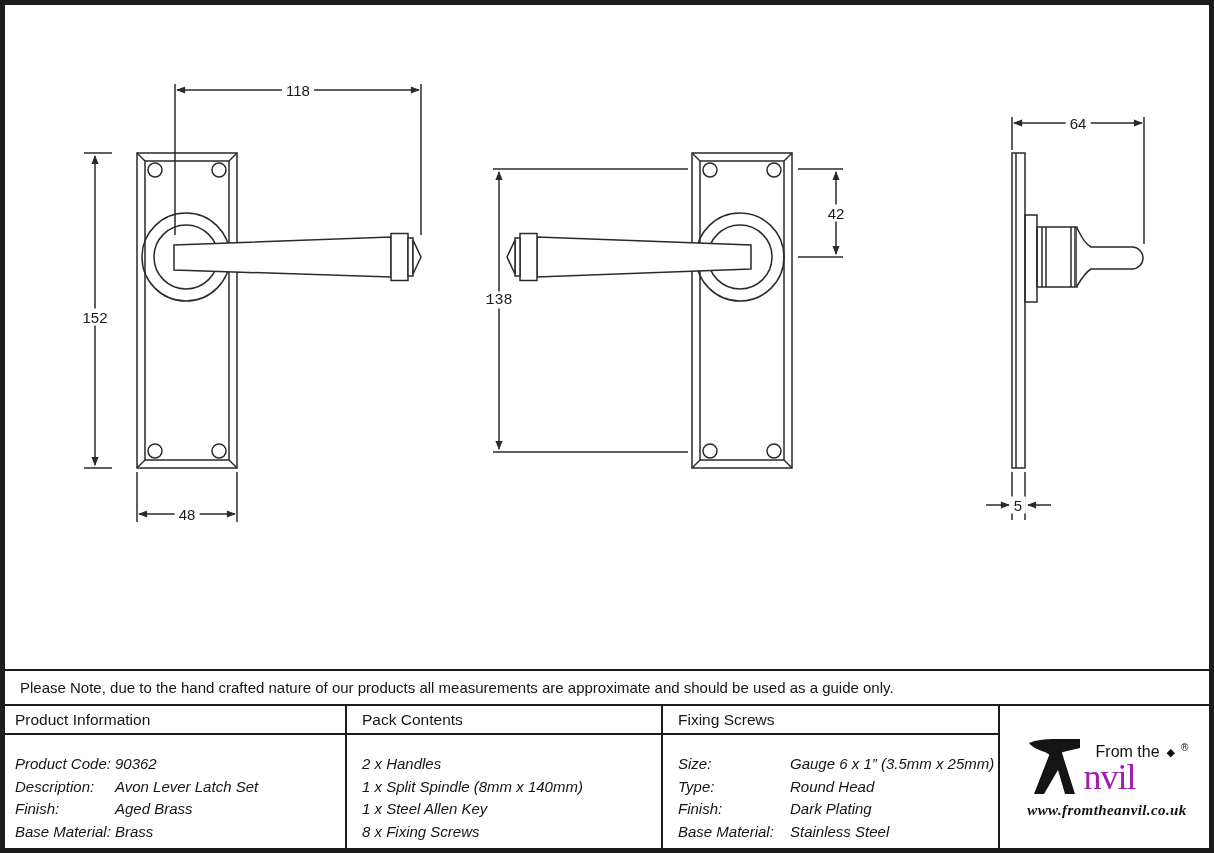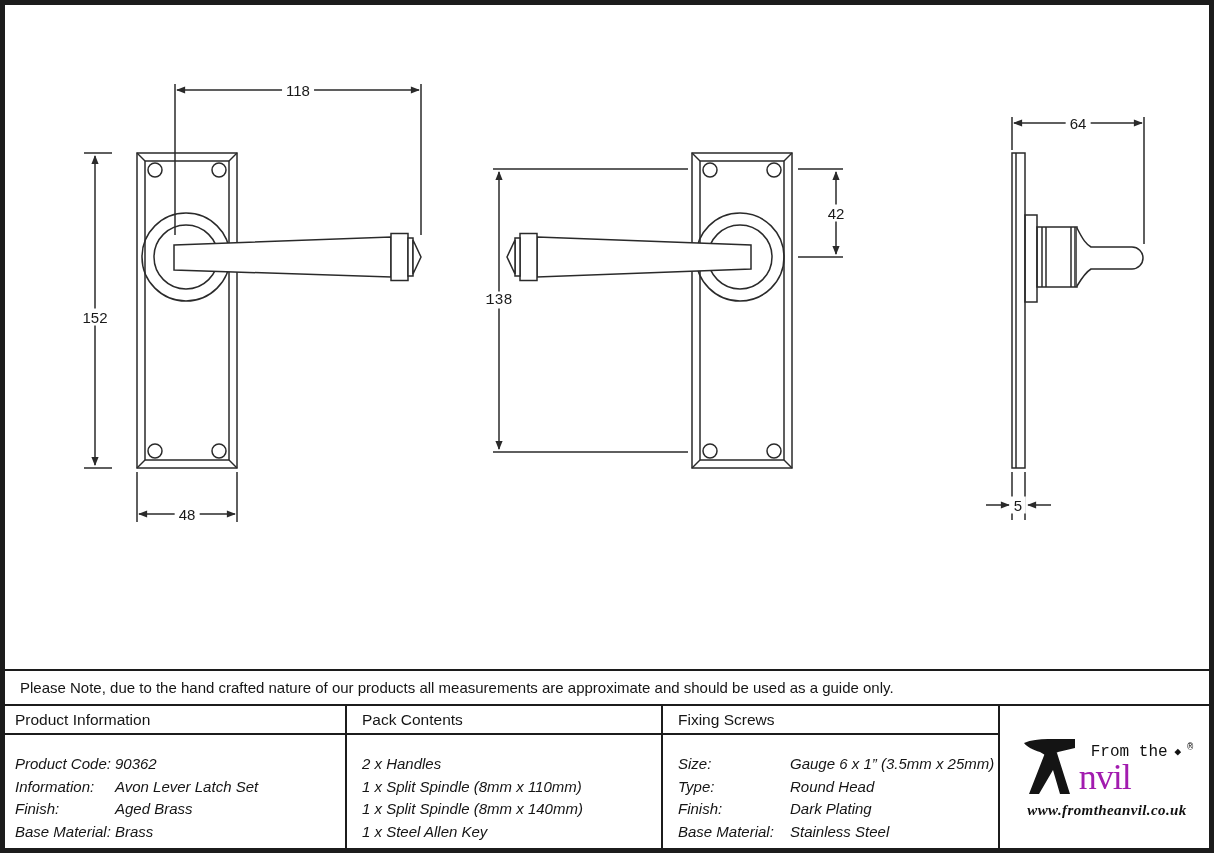--- a/index.html
+++ b/index.html
@@ -31,21 +31,21 @@
   }
   .col-body{padding:20px 0 0 15px;font-size:15px;font-style:italic;}
   .kv{display:flex;margin-bottom:5.5px;}
   .kv .k{width:100px;flex:none;}
   .col-fix .kv .k{width:112px;}
   .pack-item{margin-bottom:5.5px;}
   
   .logo{display:flex;flex-direction:column;align-items:center;margin-top:-4px;}
   .logo-main{display:flex;align-items:flex-end;}
   .logo-right{display:flex;flex-direction:column;margin-left:2px;}
-  .logo-topline{display:flex;align-items:center;font-family:Liberation Mono, monospace;font-size:16px;color:#111;line-height:14px;margin-left:12px;}
+  .logo-topline{display:flex;align-items:center;font-family:Liberation Sans, sans-serif;font-size:16px;color:#111;line-height:14px;margin-left:12px;}
   .logo-topline .diamond{font-size:11px;margin-left:7px;line-height:10px;}
   .logo-topline .reg{font-size:10px;margin-left:6px;position:relative;top:-4px;}
   .logo-brand{font-family:"Liberation Serif",serif;font-size:36px;line-height:36px;letter-spacing:-1px;color:#a21caf;}
   .logo-url{font-family:"Liberation Serif",serif;font-style:italic;font-weight:600;font-size:15px;letter-spacing:0.4px;color:#111;margin-top:7px;}
 </style>
 </head>
 <body>
 
 <div class="page">
   <div class="page-border"></div>
@@ -154,39 +154,38 @@
   <div class="spec-table">
 
     <div class="col col-product">
       <div class="col-header">Product Information</div>
       <div class="col-body">
         <div class="kv">
           <span class="k">Product Code:</span>
           <span class="v">90362</span>
         </div>
         <div class="kv">
-          <span class="k">Information:</span>
+          <span class="k">Description:</span>
           <span class="v">Avon Lever Latch Set</span>
         </div>
         <div class="kv">
           <span class="k">Finish:</span>
           <span class="v">Aged Brass</span>
         </div>
         <div class="kv">
           <span class="k">Base Material:</span>
           <span class="v">Brass</span>
         </div>
       </div>
     </div>
 
     <div class="col col-pack">
       <div class="col-header">Pack Contents</div>
       <div class="col-body">
         <div class="pack-item">2 x Handles</div>
-        <div class="pack-item">1 x Split Spindle (8mm x 110mm)</div>
         <div class="pack-item">1 x Split Spindle (8mm x 140mm)</div>
         <div class="pack-item">1 x Steel Allen Key</div>
         <div class="pack-item">8 x Fixing Screws</div>
       </div>
     </div>
 
     <div class="col col-fix">
       <div class="col-header">Fixing Screws</div>
       <div class="col-body">
         <div class="kv">

